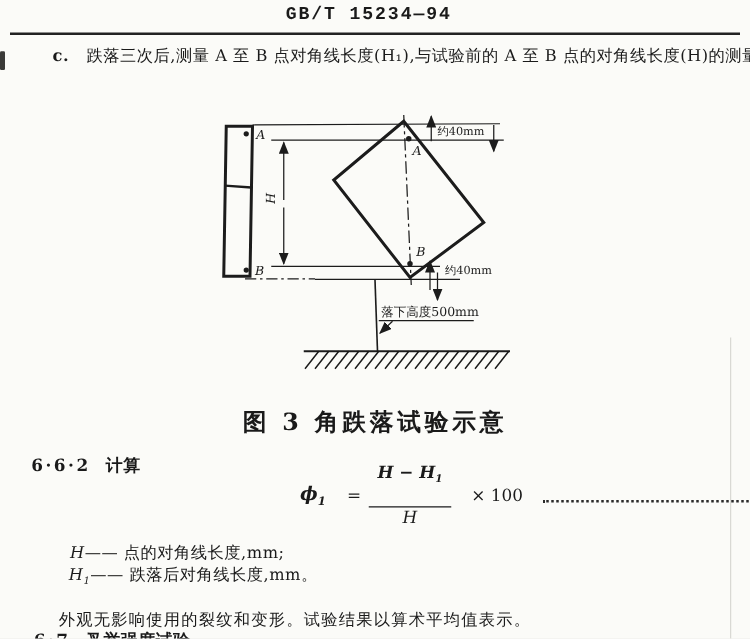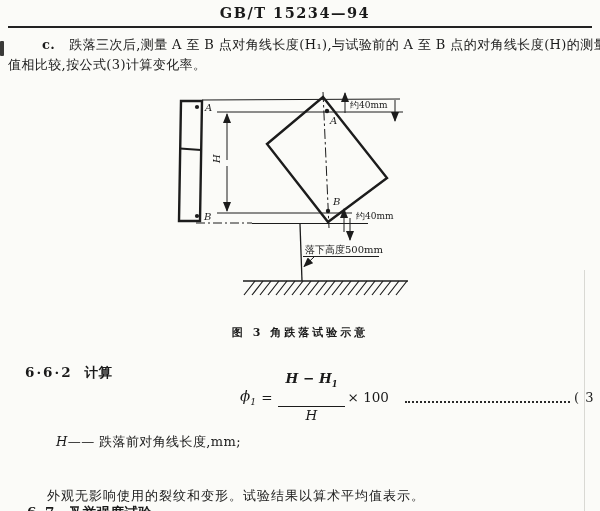--- a/index.html
+++ b/index.html
@@ -3,37 +3,37 @@
 <meta charset="utf-8">
 <style>
   html,body{margin:0;padding:0;background:#e9e9e6;}
   .page{
     position:relative;width:600px;height:511px;overflow:hidden;
     background:#fbfbf8;color:#1a1a1a;
     font-family:"DejaVu Serif","Liberation Serif",serif;
   }
   .abs{position:absolute;}
   .hdr{top:4px;left:0;width:590px;text-align:center;font-weight:700;
-       font-size:14.5px;letter-spacing:1.5px;}
+       font-size:14.5px;letter-spacing:1.5px;font-family:Liberation Mono, monospace;}
   .rule{top:26px;left:8px;width:584px;height:2px;background:#222;}
   .body-line{font-size:13px;letter-spacing:.4px;white-space:nowrap;}
   .clabel{font-weight:700;margin-right:14px;}
   .sec{font-weight:700;font-size:13.5px;letter-spacing:.5px;white-space:nowrap;}
   .sec .num{letter-spacing:2px;margin-right:12px;}
   .caption{top:325px;left:0;width:600px;text-align:center;font-weight:700;
-           font-size:11px;letter-spacing:3px;}
+           font-size:19px;letter-spacing:3px;}
   .formula-row{top:371px;left:240px;display:flex;align-items:center;
                font-size:13.5px;white-space:nowrap;}
-  .phi{font-style:italic;font-size:15px;margin-right:5px;}
+  .phi{font-style:italic;font-size:15px;margin-right:17px;font-weight:bold;}
   .eqsign{margin-right:6px;}
   .frac{display:inline-flex;flex-direction:column;align-items:center;
         font-style:italic;line-height:1.15;}
   .frac .fnum{padding:0 7px 17px 7px;border-bottom:1.4px solid #1b1b1b;font-weight:bold;}
   .frac .fden{padding-top:1px;}
-  .mult{margin-left:3px;font-style:normal;}
+  .mult{margin-left:16px;font-style:normal;}
   .leader{width:165px;height:9px;border-bottom:2.4px dotted #2a2a2a;
           margin:0 4px 0 16px;}
   .eqno{font-size:13px;letter-spacing:1px;}
   sub{font-size:.62em;}
   .sym{font-style:italic;}
   .where-line{font-size:13px;letter-spacing:.4px;white-space:nowrap;}
   .smudge{left:0;top:41px;width:4px;height:15px;background:#3a3a38;border-radius:1px;}
   .scanline{left:584px;top:270px;width:1px;height:241px;background:#d9d9d4;}
   svg text{font-family:"DejaVu Serif","Liberation Serif",serif;fill:#1b1b1b;}
 </style>
@@ -44,21 +44,20 @@
 
   <div class="abs smudge"></div>
   <div class="abs scanline"></div>
 
   <div class="abs hdr">GB/T 15234—94</div>
   <div class="abs rule"></div>
 
   <div class="abs body-line" style="top:36px;left:42px;">
     <span class="clabel">c.</span><span>跌落三次后,测量 A 至 B 点对角线长度(H₁),与试验前的 A 至 B 点的对角线长度(H)的测量</span>
   </div>
-  <div class="abs body-line" style="top:56px;left:8px;">值相比较,按公式(3)计算变化率。</div>
 
   <svg class="abs" style="top:86px;left:150px;" width="300" height="215" viewBox="150 86 300 215">
     <defs>
       <marker id="arw" markerUnits="userSpaceOnUse" markerWidth="10" markerHeight="8" viewBox="0 0 10 8" refX="9" refY="4" orient="auto">
         <path d="M0 0 L10 4 L0 8 Z" fill="#1c1c1c"></path>
       </marker>
     </defs>
 
     <polygon points="181,101 202,101 200,221 179,221" fill="none" stroke="#1c1c1c" stroke-width="2.4"></polygon>
     <line x1="180" y1="148.5" x2="201" y2="150" stroke="#1c1c1c" stroke-width="2"></line>
@@ -113,21 +112,24 @@
     <span class="frac">
       <span class="fnum"><span>H</span><span> − </span><span>H</span><sub>1</sub></span>
       <span class="fden">H</span>
     </span>
     <span class="mult">× 100</span>
     <span class="leader"></span>
     <span class="eqno">( 3 )</span>
   </div>
 
   <div class="abs where-line" style="top:433px;left:56px;">
-    <span class="sym"><span>H</span><sub></sub></span><span>—— 跌落前对角线长度,mm;</span>
+    <span class="sym"><span>H</span><sub></sub></span><span>—— 点的对角线长度,mm;</span>
+  </div>
+  <div class="abs where-line" style="top:451px;left:55px;">
+    <span class="sym"><span>H</span><sub>1</sub></span><span>—— 跌落后对角线长度,mm。</span>
   </div>
 
   <div class="abs body-line" style="top:487px;left:47px;letter-spacing:1px;">外观无影响使用的裂纹和变形。试验结果以算术平均值表示。</div>
 
   <div class="abs sec" style="top:504px;left:27px;">
     <span class="num">6·7</span><span>叉举强度试验</span>
   </div>
 
 </div>
 

